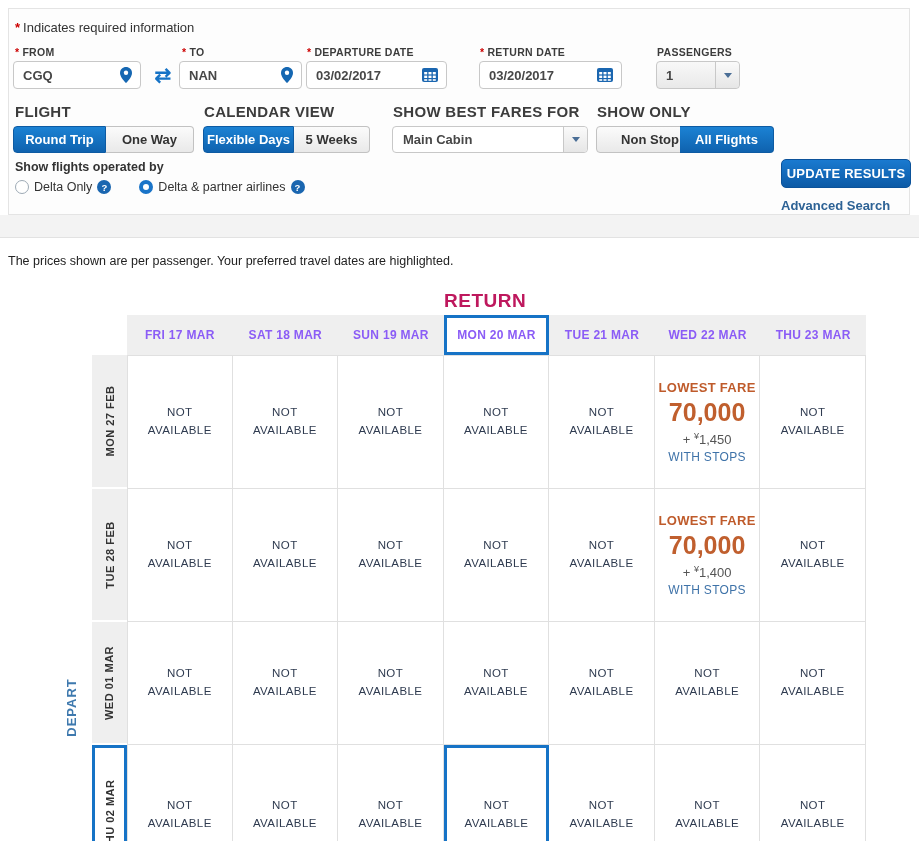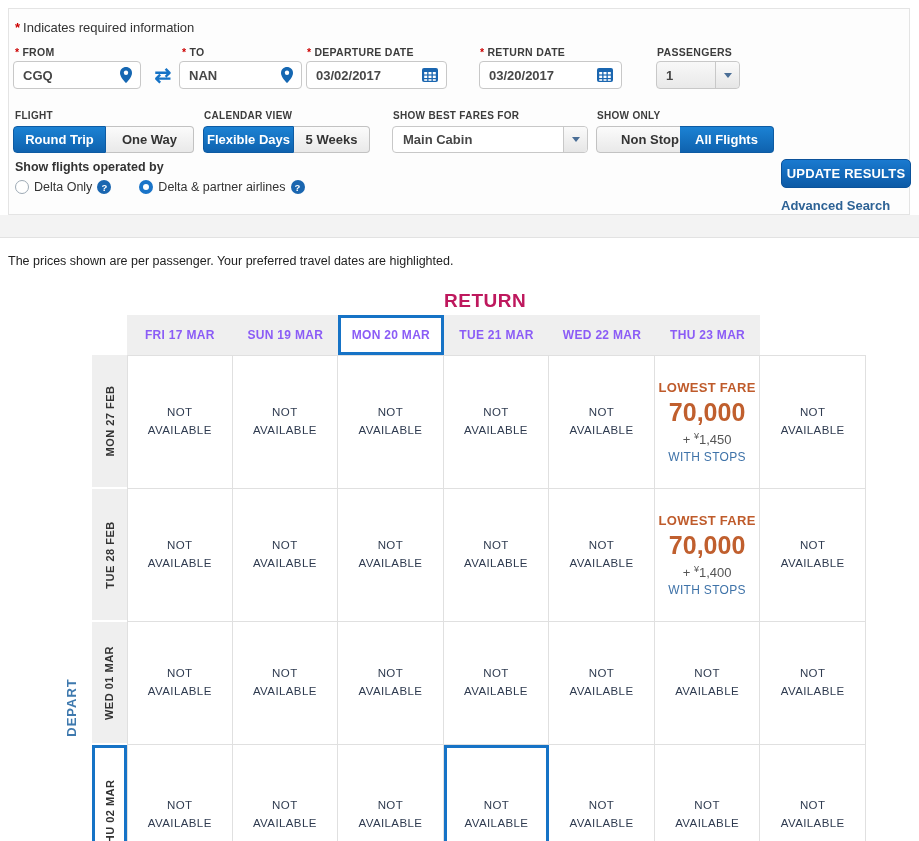--- a/index.html
+++ b/index.html
@@ -17,21 +17,21 @@
     font-size:13px;font-weight:700;color:#474747}
   .field .ficon{position:absolute;right:8px;top:50%;transform:translateY(-50%);display:flex}
   .swap{position:absolute;left:139px;top:54px;width:30px;text-align:center;font-size:20px;
     font-weight:700;color:#1673c6;line-height:24px}
   .pax{background:linear-gradient(#f8f8f8,#e9e9e9)}
   .seg{position:absolute;right:0;top:0;bottom:0;width:23px;border-left:1px solid #c8c8c8;
     background:linear-gradient(#fafafa,#e6e6e6);display:flex;align-items:center;justify-content:center;
     border-radius:0 4px 4px 0}
   .caret{width:0;height:0;border-left:4px solid transparent;border-right:4px solid transparent;border-top:5px solid #4a6e96}
 
-  .flabel2{position:absolute;top:101px;font-size:10px;font-weight:700;color:#3c3c3c;letter-spacing:.3px;white-space:nowrap}
+  .flabel2{position:absolute;top:94px;font-size:15px;font-weight:700;color:#3c3c3c;letter-spacing:.3px;white-space:nowrap}
   .tbtn{position:absolute;top:117px;height:27px;box-sizing:border-box;display:flex;align-items:center;
     justify-content:center;font-size:13px;font-weight:700;border:1px solid #c2c2c2;
     background:linear-gradient(#fbfbfb,#e9e9e9);color:#333}
   .tbtn.l{border-radius:4px 0 0 4px}
   .tbtn.r{border-radius:0 4px 4px 0;border-left:none}
   .tbtn.active{background:linear-gradient(#1b82d4,#0f62ae);color:#fff;border-color:#0d5ba3}
   .selectbox{position:absolute;top:117px;height:27px;border:1px solid #c8c8c8;border-radius:4px;
     background:#fff;box-sizing:border-box;display:flex;align-items:center;padding:0 10px;
     font-size:13px;font-weight:700;color:#474747}
 
@@ -204,20 +204,23 @@
   <div class="prices-note">The prices shown are per passenger. Your preferred travel dates are highlighted.</div>
 
   <div class="return-label">RETURN</div>
   <div class="depart-label">DEPART</div>
 
   <div id="mheader">
       <div class="hcell">
         <span>FRI 17 MAR</span>
       </div>
       <div class="hcell">
+        <span>SAT 18 MAR</span>
+      </div>
+      <div class="hcell">
         <span>SUN 19 MAR</span>
       </div>
       <div class="hcell hl">
         <span>MON 20 MAR</span>
       </div>
       <div class="hcell">
         <span>TUE 21 MAR</span>
       </div>
       <div class="hcell">
         <span>WED 22 MAR</span>

